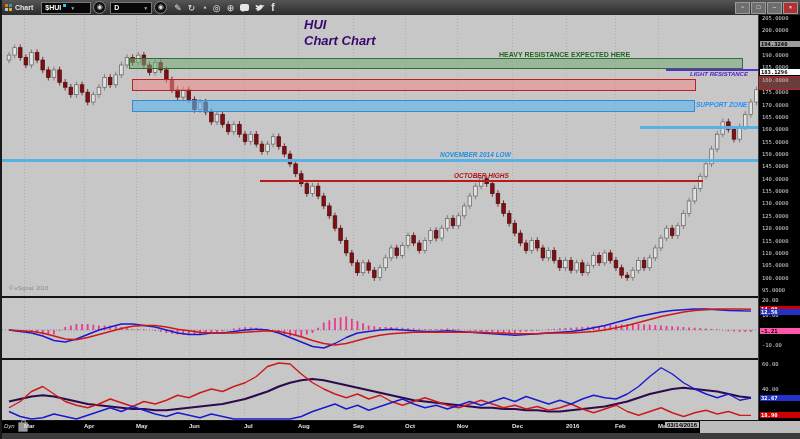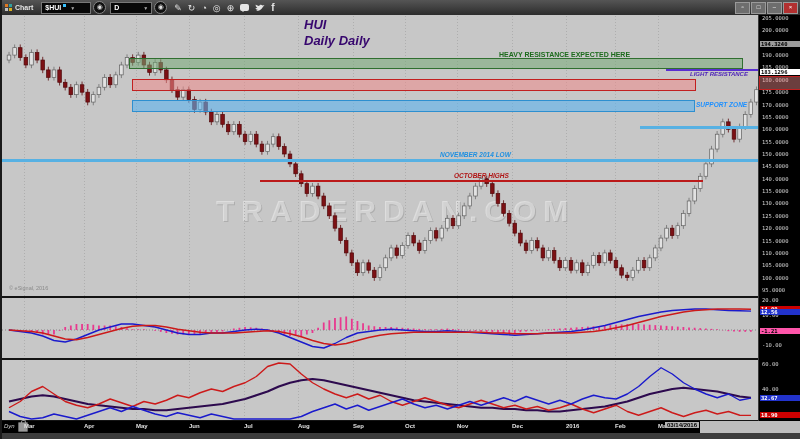--- a/index.html
+++ b/index.html
@@ -77,21 +77,20 @@
 </style>
 </head>
 <body>
 
 <div id="app">
 
   <div class="panelbg" id="main-bg"></div>
   <div class="panelbg" id="macd-bg"></div>
   <div class="panelbg" id="adx-bg"></div>
 
-  <div id="watermark">TRADERDAN.COM</div>
 
   <svg id="chart-svg" width="756" height="439">
       <g>
         <line x1="22.5" y1="16" x2="22.5" y2="420" stroke="#aeaeae" stroke-dasharray="1,2"></line>
         <line x1="82.5" y1="16" x2="82.5" y2="420" stroke="#aeaeae" stroke-dasharray="1,2"></line>
         <line x1="134.5" y1="16" x2="134.5" y2="420" stroke="#aeaeae" stroke-dasharray="1,2"></line>
         <line x1="187.5" y1="16" x2="187.5" y2="420" stroke="#aeaeae" stroke-dasharray="1,2"></line>
         <line x1="242.5" y1="16" x2="242.5" y2="420" stroke="#aeaeae" stroke-dasharray="1,2"></line>
         <line x1="296.5" y1="16" x2="296.5" y2="420" stroke="#aeaeae" stroke-dasharray="1,2"></line>
         <line x1="351.5" y1="16" x2="351.5" y2="420" stroke="#aeaeae" stroke-dasharray="1,2"></line>
@@ -538,21 +537,21 @@
       <g>
         <polyline points="7,407.75 18.242424242424242,401.5 29.484848484848484,391.5 40.72727272727273,386.5 51.96969696969697,394 63.21212121212121,401.5 74.45454545454545,405.25 85.69696969696969,407.75 96.93939393939394,404 108.18181818181819,399 119.42424242424242,402.75 130.66666666666666,406.5 141.9090909090909,401.5 153.15151515151516,404 164.39393939393938,400.25 175.63636363636363,395.25 186.87878787878788,397.75 198.12121212121212,392.75 209.36363636363637,389 220.6060606060606,391.5 231.84848484848484,386.5 243.0909090909091,382.75 254.33333333333331,376.5 265.57575757575756,366.5 276.8181818181818,363 288.06060606060606,364 299.3030303030303,374 310.54545454545456,382.75 321.78787878787875,389 333.030303030303,394 344.27272727272725,397.75 355.5151515151515,394 366.75757575757575,399 378,395.25 389.24242424242425,401.5 400.4848484848485,405.25 411.72727272727275,401.5 422.96969696969694,397.75 434.2121212121212,401.5 445.45454545454544,405.25 456.6969696969697,407.75 467.93939393939394,404 479.1818181818182,400.25 490.42424242424244,404 501.66666666666663,407.75 512.9090909090909,405.25 524.1515151515151,409 535.3939393939394,406.5 546.6363636363636,410.25 557.8787878787879,407.75 569.1212121212121,404 580.3636363636364,409 591.6060606060606,412.75 602.8484848484849,409 614.0909090909091,405.25 625.3333333333334,411.5 636.5757575757575,415.25 647.8181818181818,411.5 659.060606060606,407.75 670.3030303030303,412.75 681.5454545454545,416.5 692.7878787878788,412.75 704.030303030303,410.25 715.2727272727273,414 726.5151515151515,411.5 737.7575757575758,415.25 749,415.375" fill="none" stroke="#cc1a1a" stroke-width="1.4" stroke-linejoin="round"></polyline>
       </g>
       <g>
         <polyline points="7,411.5 18.242424242424242,416.5 29.484848484848484,419 40.72727272727273,417.75 51.96969696969697,414 63.21212121212121,416.5 74.45454545454545,419 85.69696969696969,415.25 96.93939393939394,411.5 108.18181818181819,407.75 119.42424242424242,411.5 130.66666666666666,406.5 141.9090909090909,410.25 153.15151515151516,414 164.39393939393938,416.5 175.63636363636363,412.75 186.87878787878788,415.25 198.12121212121212,417.75 209.36363636363637,414 220.6060606060606,416.5 231.84848484848484,419 243.0909090909091,419 254.33333333333331,419 265.57575757575756,419 276.8181818181818,419 288.06060606060606,419 299.3030303030303,416.5 310.54545454545456,411.5 321.78787878787875,407.75 333.030303030303,404 344.27272727272725,409 355.5151515151515,405.25 366.75757575757575,410.25 378,406.5 389.24242424242425,402.75 400.4848484848485,399 411.72727272727275,404 422.96969696969694,407.75 434.2121212121212,405.25 445.45454545454544,409 456.6969696969697,405.25 467.93939393939394,401.5 479.1818181818182,405.25 490.42424242424244,401.5 501.66666666666663,397.75 512.9090909090909,401.5 524.1515151515151,396.5 535.3939393939394,400.25 546.6363636363636,404 557.8787878787879,400.25 569.1212121212121,404 580.3636363636364,399 591.6060606060606,395.25 602.8484848484849,397.75 614.0909090909091,399 625.3333333333334,394 636.5757575757575,386.5 647.8181818181818,376.5 659.060606060606,367.75 670.3030303030303,374 681.5454545454545,382.75 692.7878787878788,389 704.030303030303,394 715.2727272727273,397.75 726.5151515151515,394 737.7575757575758,400.25 749,398.1625" fill="none" stroke="#1a1acc" stroke-width="1.4" stroke-linejoin="round"></polyline>
       </g>
     </svg>
 
   <div id="chart-title">
     <div>HUI</div>
-    <div>Daily Daily</div>
+    <div>Chart Chart</div>
   </div>
   <div id="copyright">© eSignal, 2016</div>
 
   <div class="band" id="band-heavy"></div>
   <div class="band" id="band-red"></div>
   <div class="band" id="band-blue"></div>
   <div class="band" id="line-purple"></div>
   <div class="band" id="line-blue-short"></div>
   <div class="band" id="line-blue-long"></div>
   <div class="band" id="line-red"></div>

